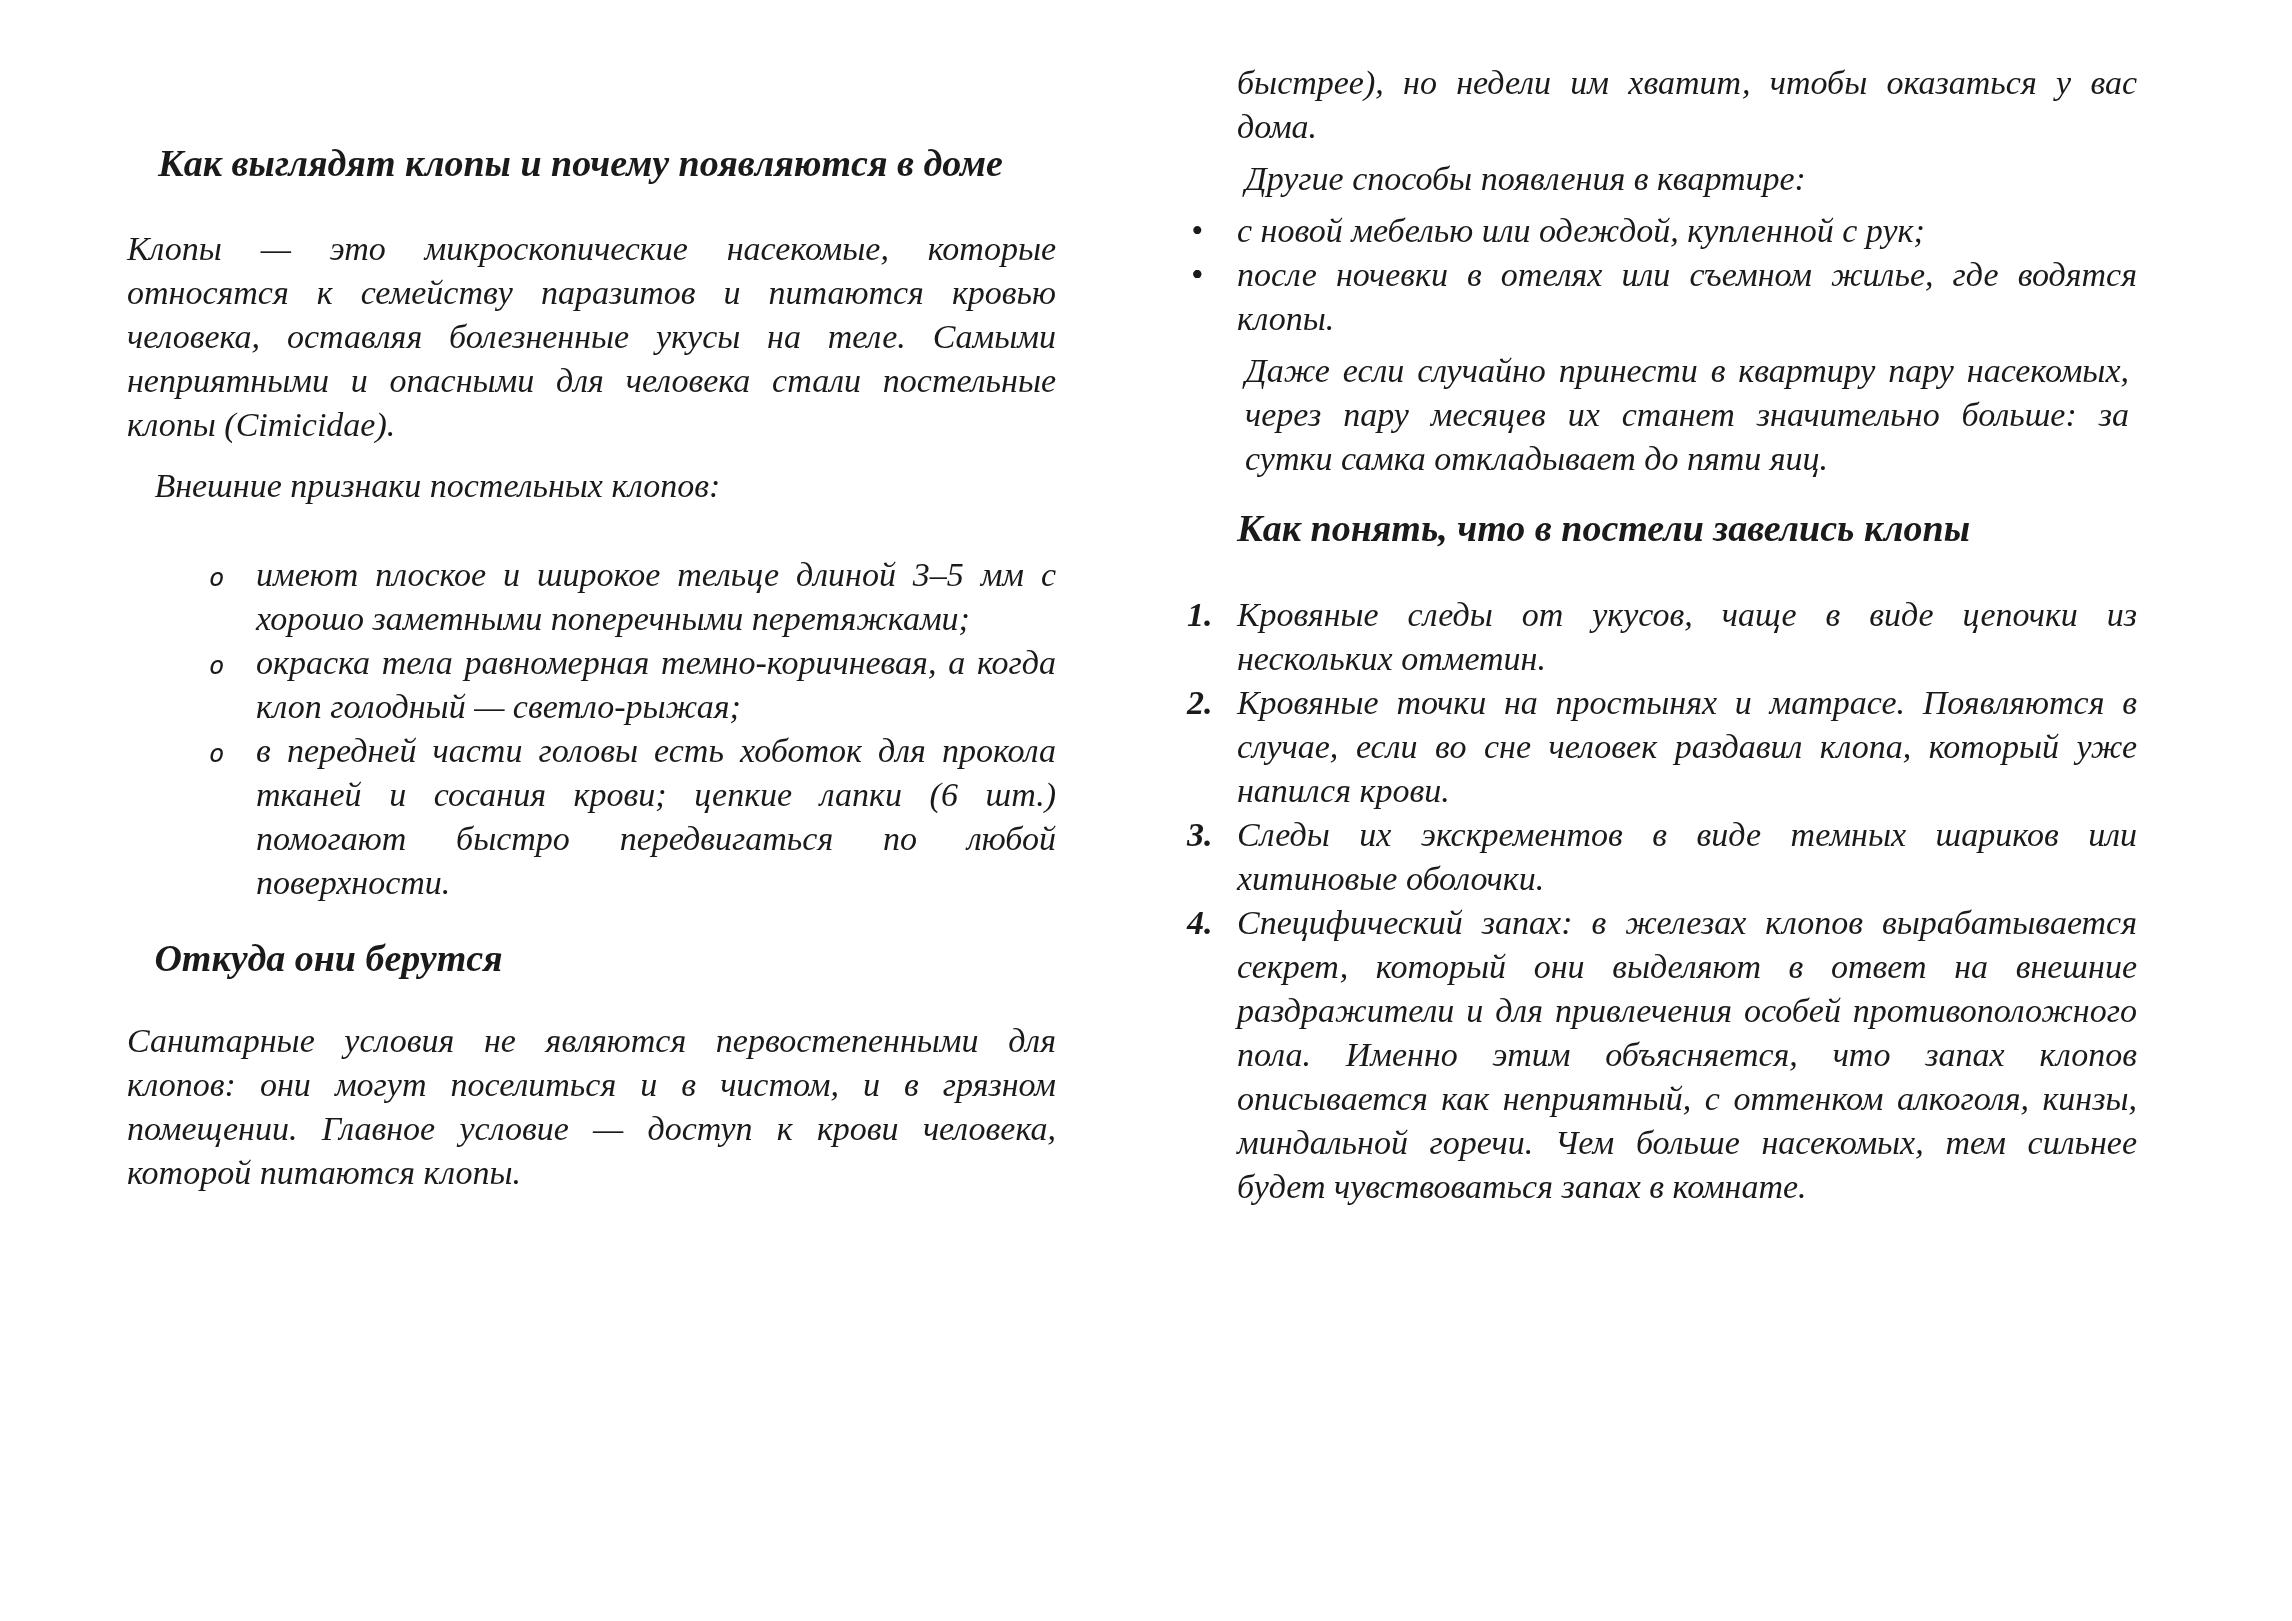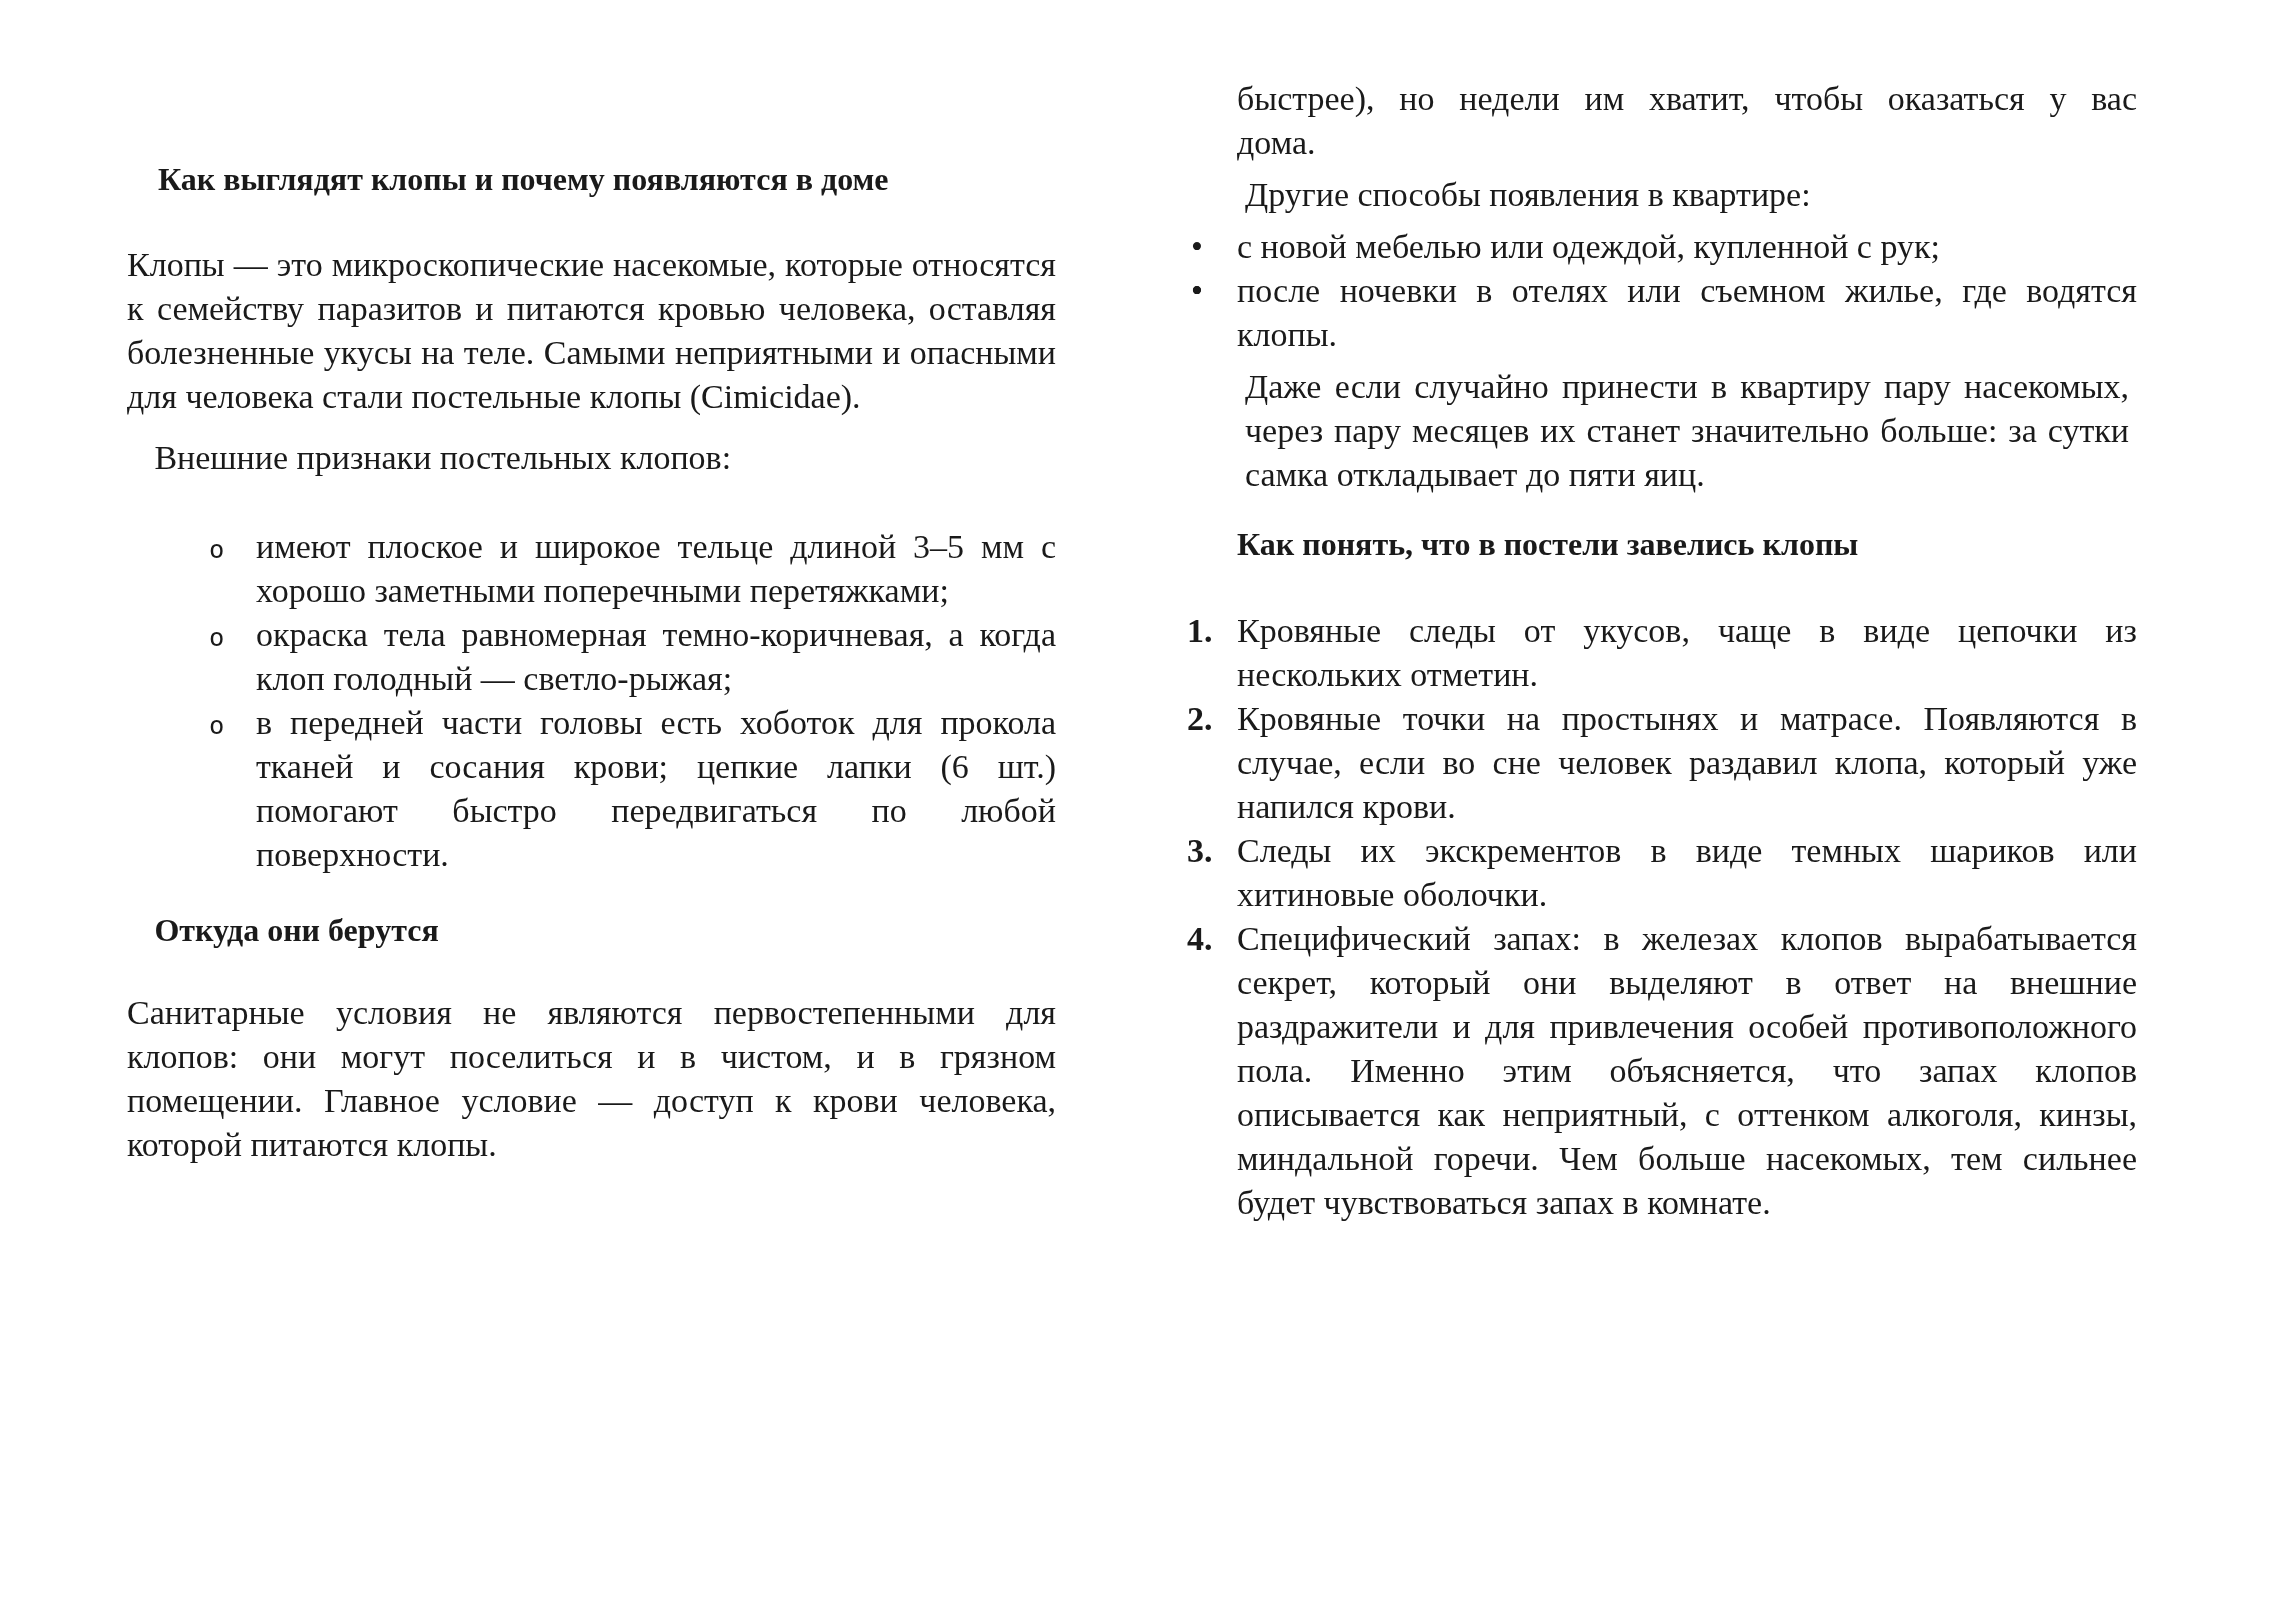--- a/index.html
+++ b/index.html
@@ -11,26 +11,26 @@
     position: relative;
     width: 2293px;
     height: 1621px;
     background: #ffffff;
     font-family: "Liberation Serif", "DejaVu Serif", serif;
     font-size: 34px;
     line-height: 44px;
     color: #1a1a1a;
     overflow: hidden;
   }
-  .col { position: absolute; top: 16px; }
+  .col { position: absolute; top: 0; font-style: italic; }
   .col-left  { left: 127px;  width: 929px; }
   .col-right { left: 1187px; width: 950px; padding-top: 61px; box-sizing: content-box; }
 
   h1, h2 {
-    font-size: 32px;
+    font-size: 38px;
     line-height: 44px;
     font-weight: 700;
     margin: 0;
   }
   .h-appearance { margin: 141px 0 42px; text-indent: 31px; }
   .h-origin     { margin: 6px 0 39px;     text-indent: 27.4px; }
   .h-detect     { margin: 24.5px 0 43px; }
 
   p { margin: 8px; }
   .just { text-align: justify; }

